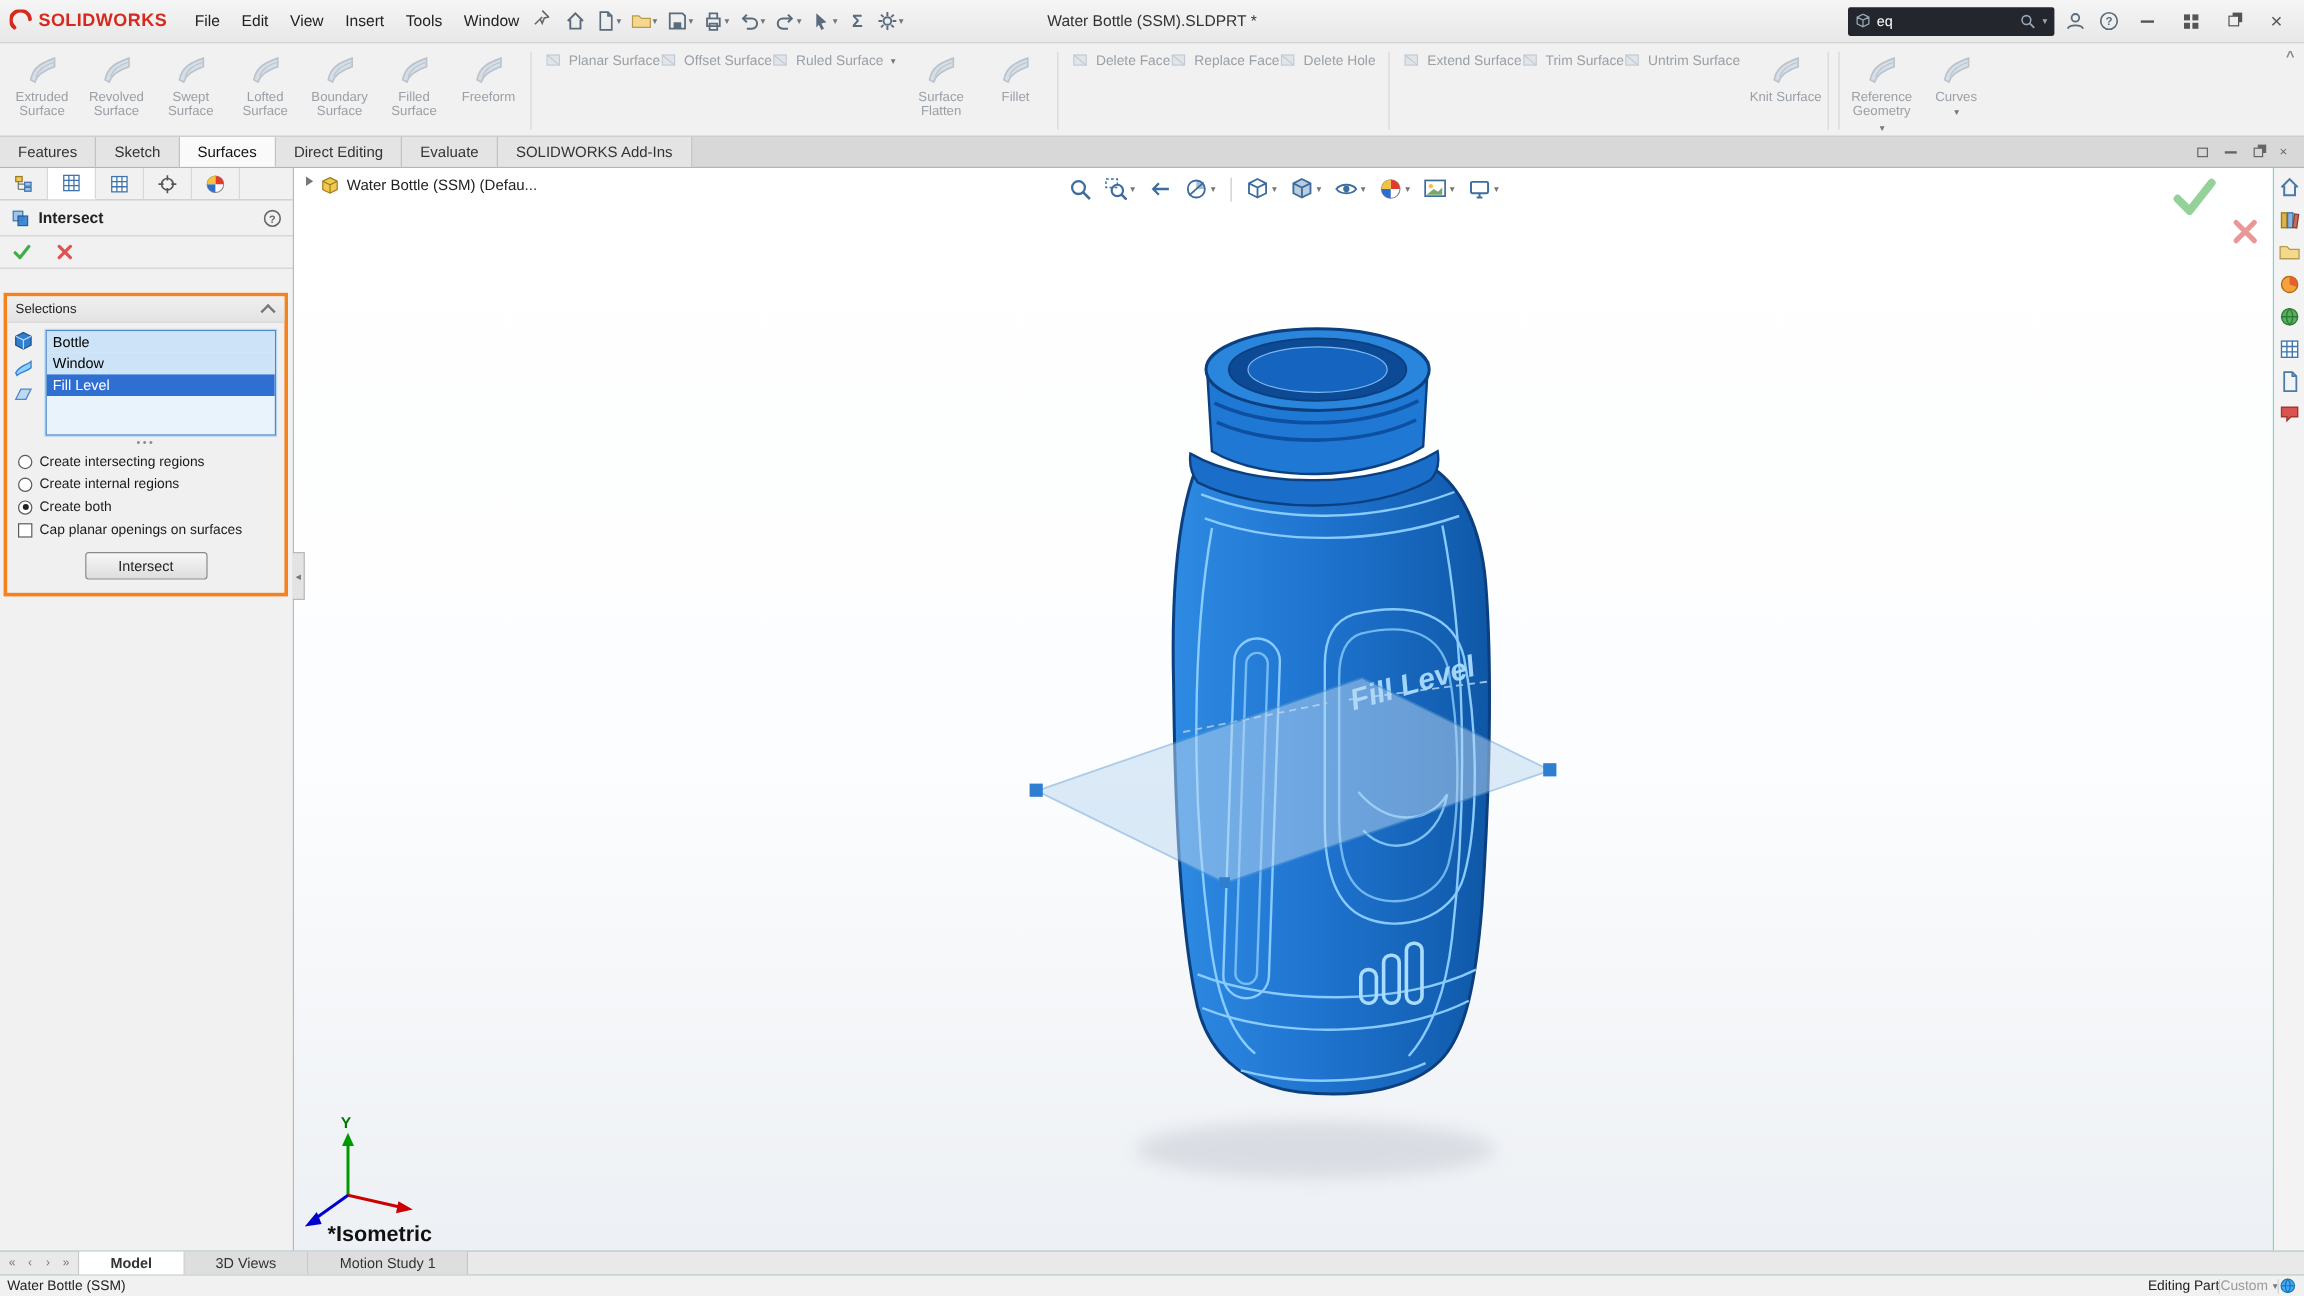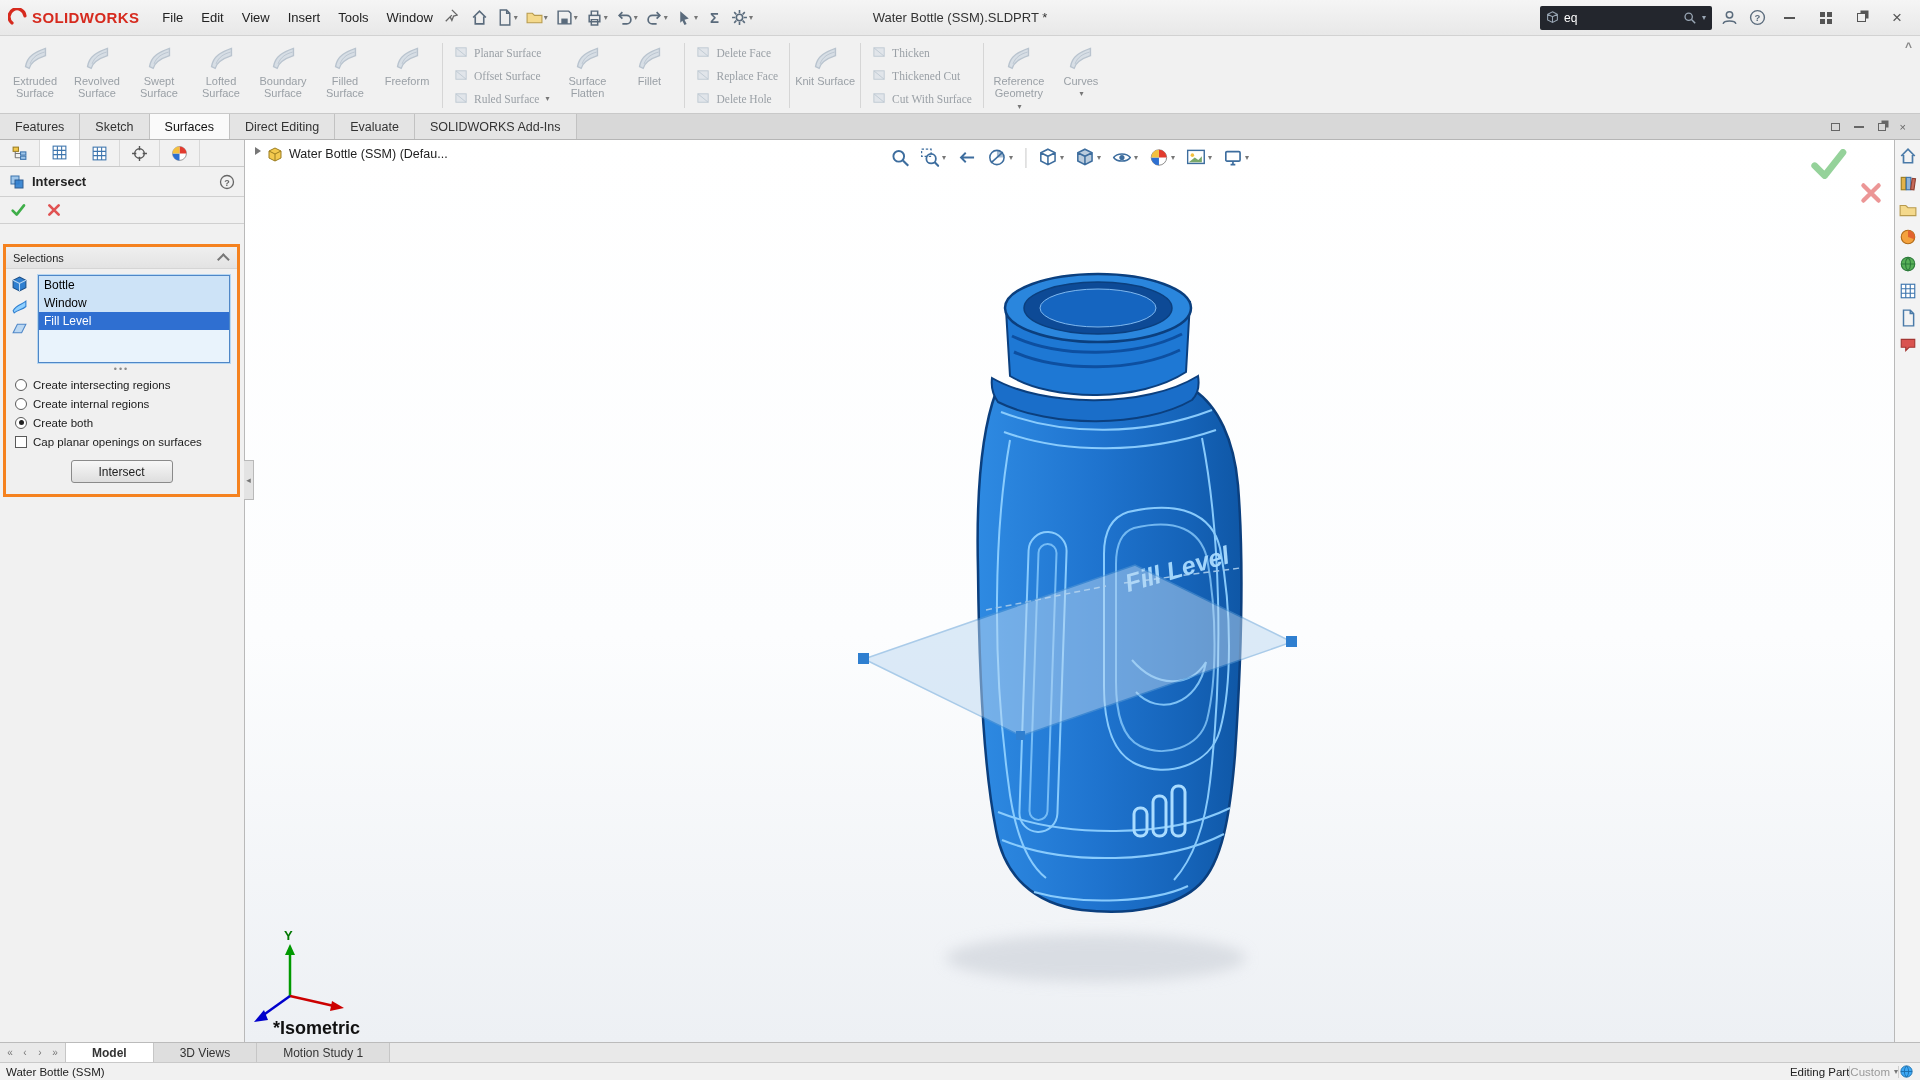--- a/index.html
+++ b/index.html
@@ -36,21 +36,21 @@
   .wb-grid i { display:block; width:5px; height:5px; background:#555; box-shadow:7px 0 0 #555, 0 7px 0 #555, 7px 7px 0 #555; margin:-6px 6px 0 0; }
   .wb-rest i { display:block; width:9px; height:9px; border:1.5px solid #555; box-shadow:3px -3px 0 -0.5px #555; }
   .wb-close { font-size:17px; color:#555; }
 
   
   .ribbon { height:78px; background:#f1f1f1; border-bottom:1px solid #c9c9c9; display:flex; align-items:stretch; padding:2px 4px 0 4px; position:relative; }
   .rlg { width:62px; display:flex; flex-direction:column; align-items:center; padding-top:5px; gap:3px;
          color:#9aa0a6; font-size:11px; line-height:1.12; text-align:center; }
   .rlg svg { width:29px; height:29px; opacity:.6; flex:none; }
   .rsep { width:1px; background:#d6d6d6; margin:5px 4px; }
-  .rcol { display:flex; flex-direction:column; justify-content:space-evenly; padding:2px 7px;font-family:Liberation Serif, serif; }
+  .rcol { display:flex; flex-direction:row; justify-content:space-evenly; padding:2px 7px; }
   .rsm { display:flex; align-items:center; gap:5px; height:21px; color:#9aa0a6; font-size:11.5px; white-space:nowrap; }
   .rsm svg { width:15px; height:15px; opacity:.6; flex:none; }
   .rib-collapse { position:absolute; right:8px; top:4px; color:#888; font-size:12px; font-weight:bold; }
 
   
   .tabrow { height:26px; background:#d8d8d8; display:flex; align-items:stretch; border-bottom:1px solid #b5b5b5; }
   .ctab { padding:5px 15px; font-size:12.5px; color:#333; background:#e4e4e4; border-right:1px solid #c2c2c2; display:flex; align-items:center; }
   .ctab.active { background:#fafafa; color:#111; }
   .tab-spacer { flex:1; }
   .docwin { display:flex; align-items:center; gap:14px; padding:0 14px; color:#666; }
@@ -507,47 +507,47 @@
           <span>Replace Face</span>
         </div>
       <div class="rsm">
           <svg>
             <use href="#i-rsmall"></use>
           </svg>
           <span>Delete Hole</span>
         </div>
     </div>
     <div class="rsep"></div>
-    <div class="rlg">
-        <svg>
-          <use href="#i-surf"></use>
-        </svg>
-        <span>Knit Surface</span>
-      </div>
-    <div class="rsep"></div>
     <div class="rcol">
       <div class="rsm">
           <svg>
             <use href="#i-rsmall"></use>
           </svg>
-          <span>Thicken</span>
+          <span>Extend Surface</span>
         </div>
       <div class="rsm">
           <svg>
             <use href="#i-rsmall"></use>
           </svg>
-          <span>Thickened Cut</span>
+          <span>Trim Surface</span>
         </div>
       <div class="rsm">
           <svg>
             <use href="#i-rsmall"></use>
           </svg>
-          <span>Cut With Surface</span>
+          <span>Untrim Surface</span>
         </div>
     </div>
+    <div class="rlg">
+        <svg>
+          <use href="#i-surf"></use>
+        </svg>
+        <span>Knit Surface</span>
+      </div>
+    <div class="rsep"></div>
     <div class="rsep"></div>
     <div class="rlg">
         <svg>
           <use href="#i-surf"></use>
         </svg>
         <span>Reference Geometry</span>
         <span class="car">▾</span>
       </div>
     <div class="rlg">
         <svg>

